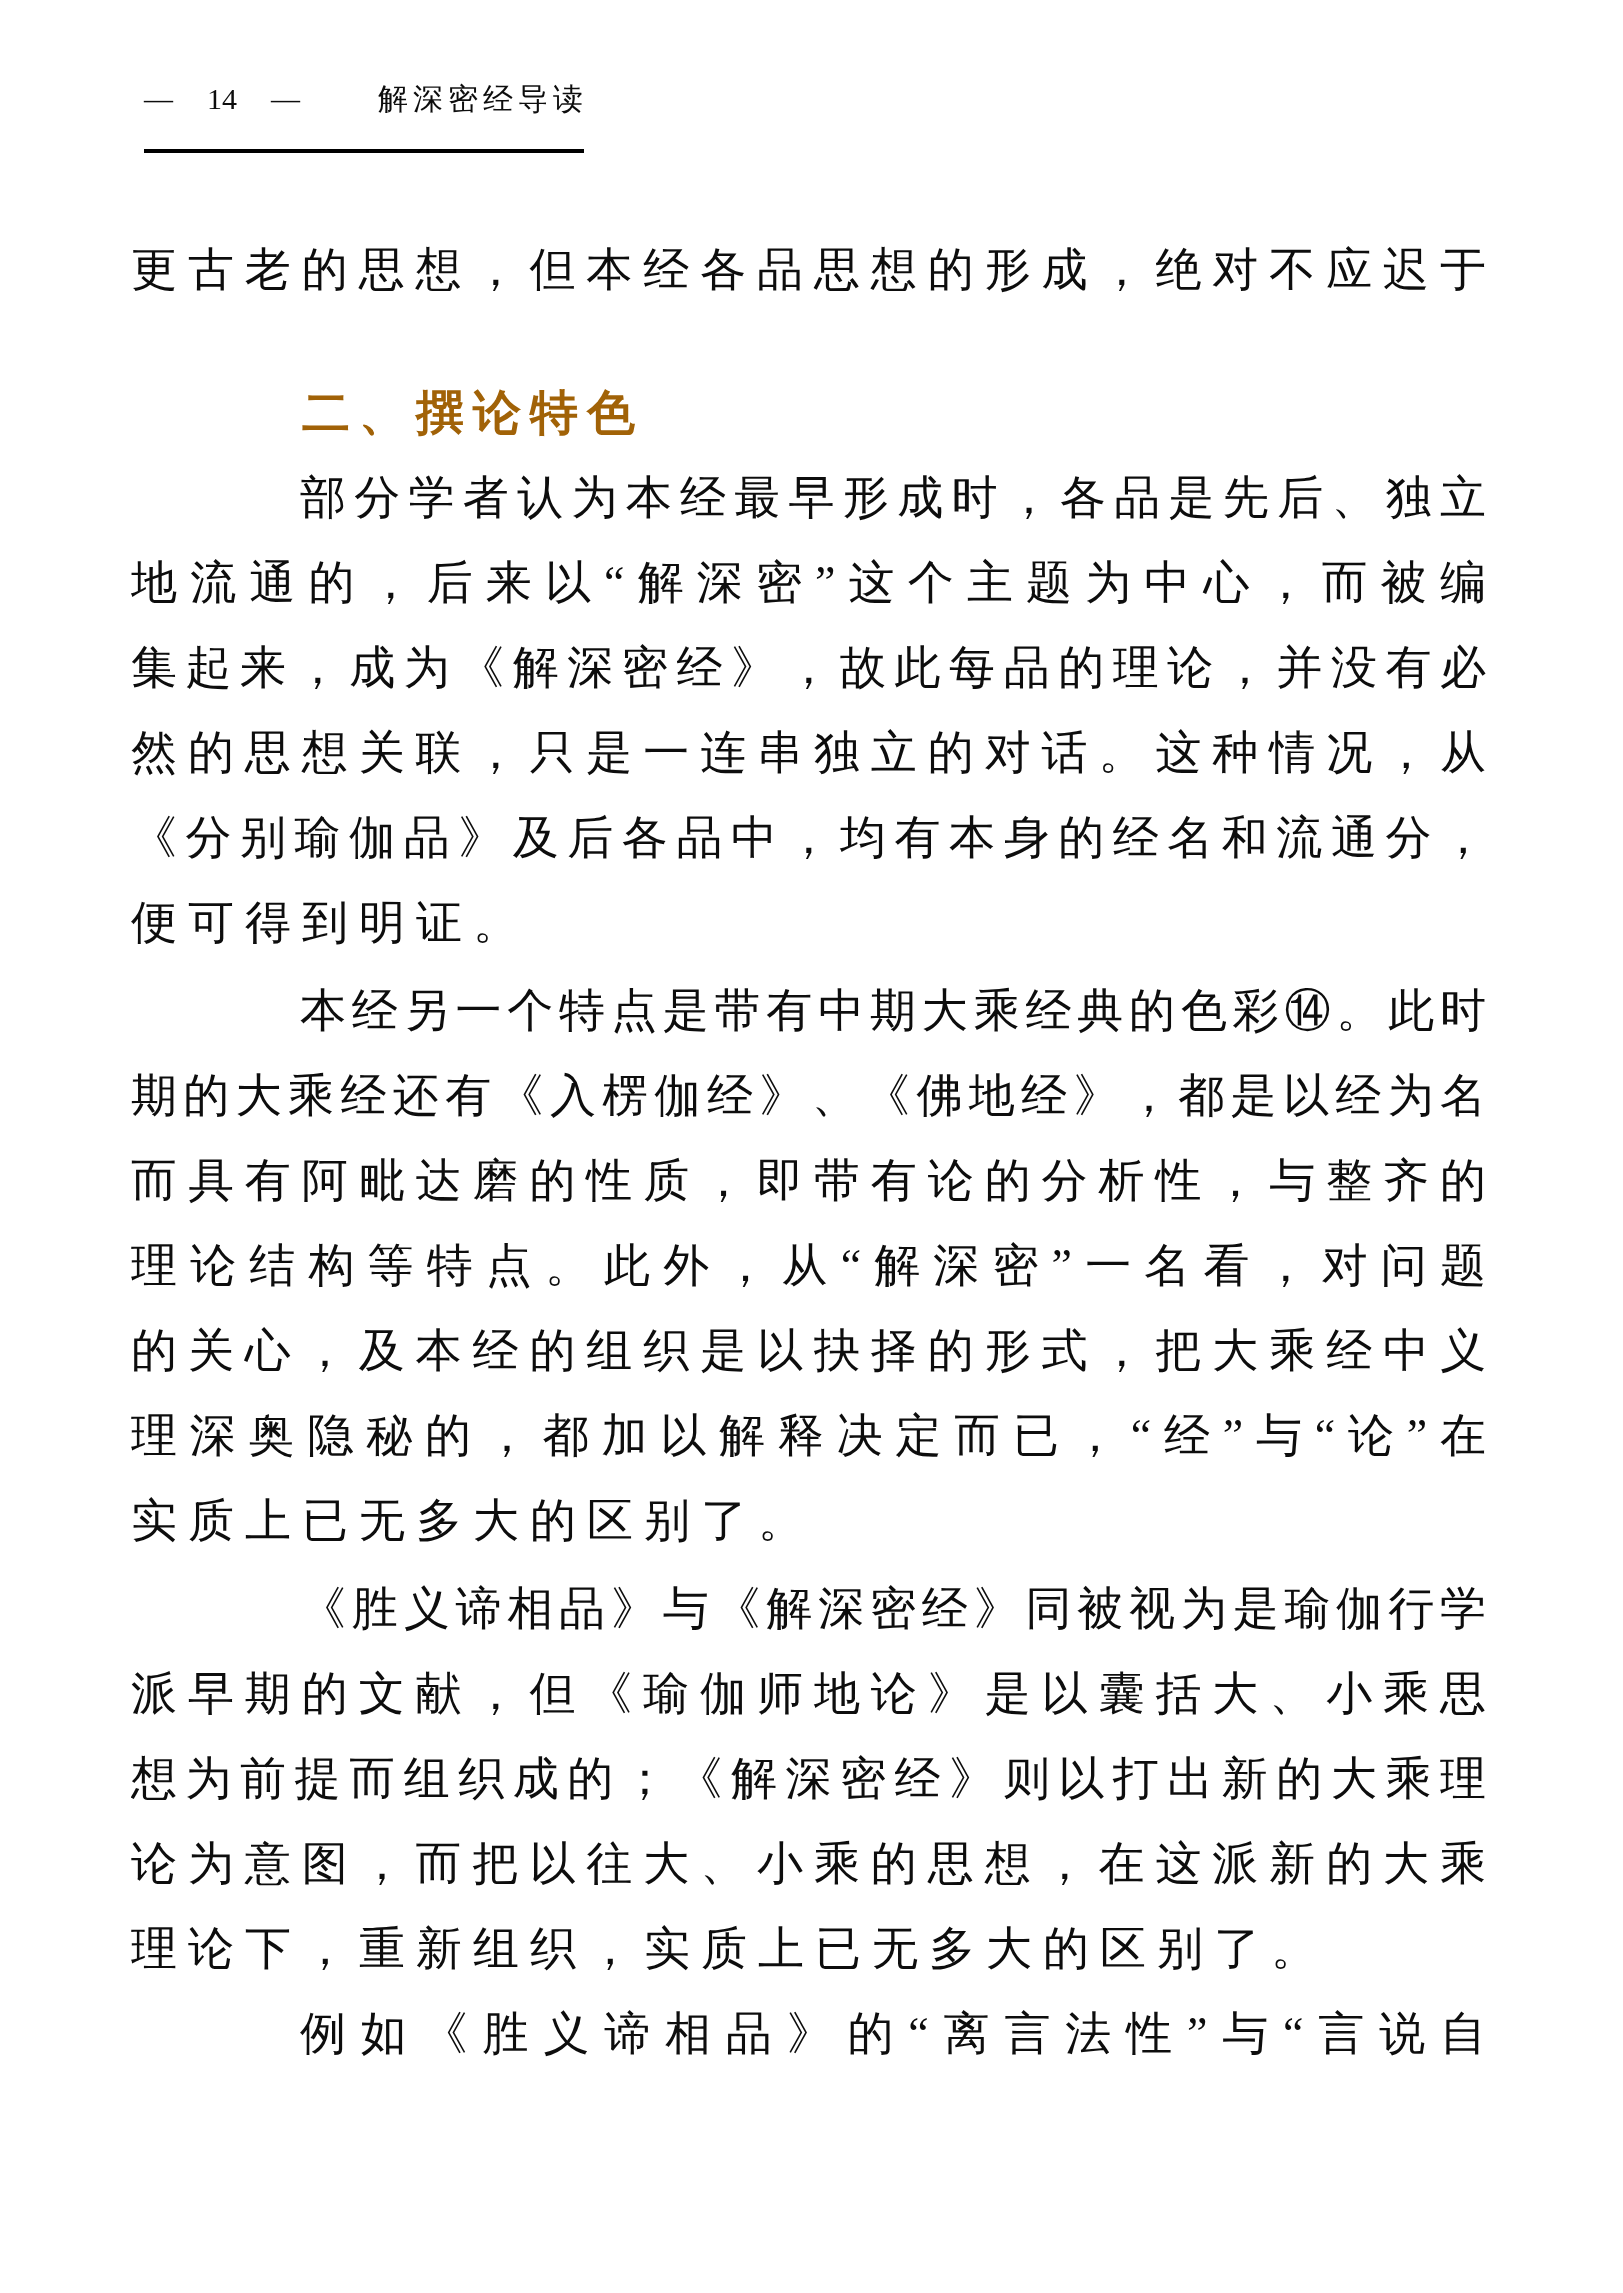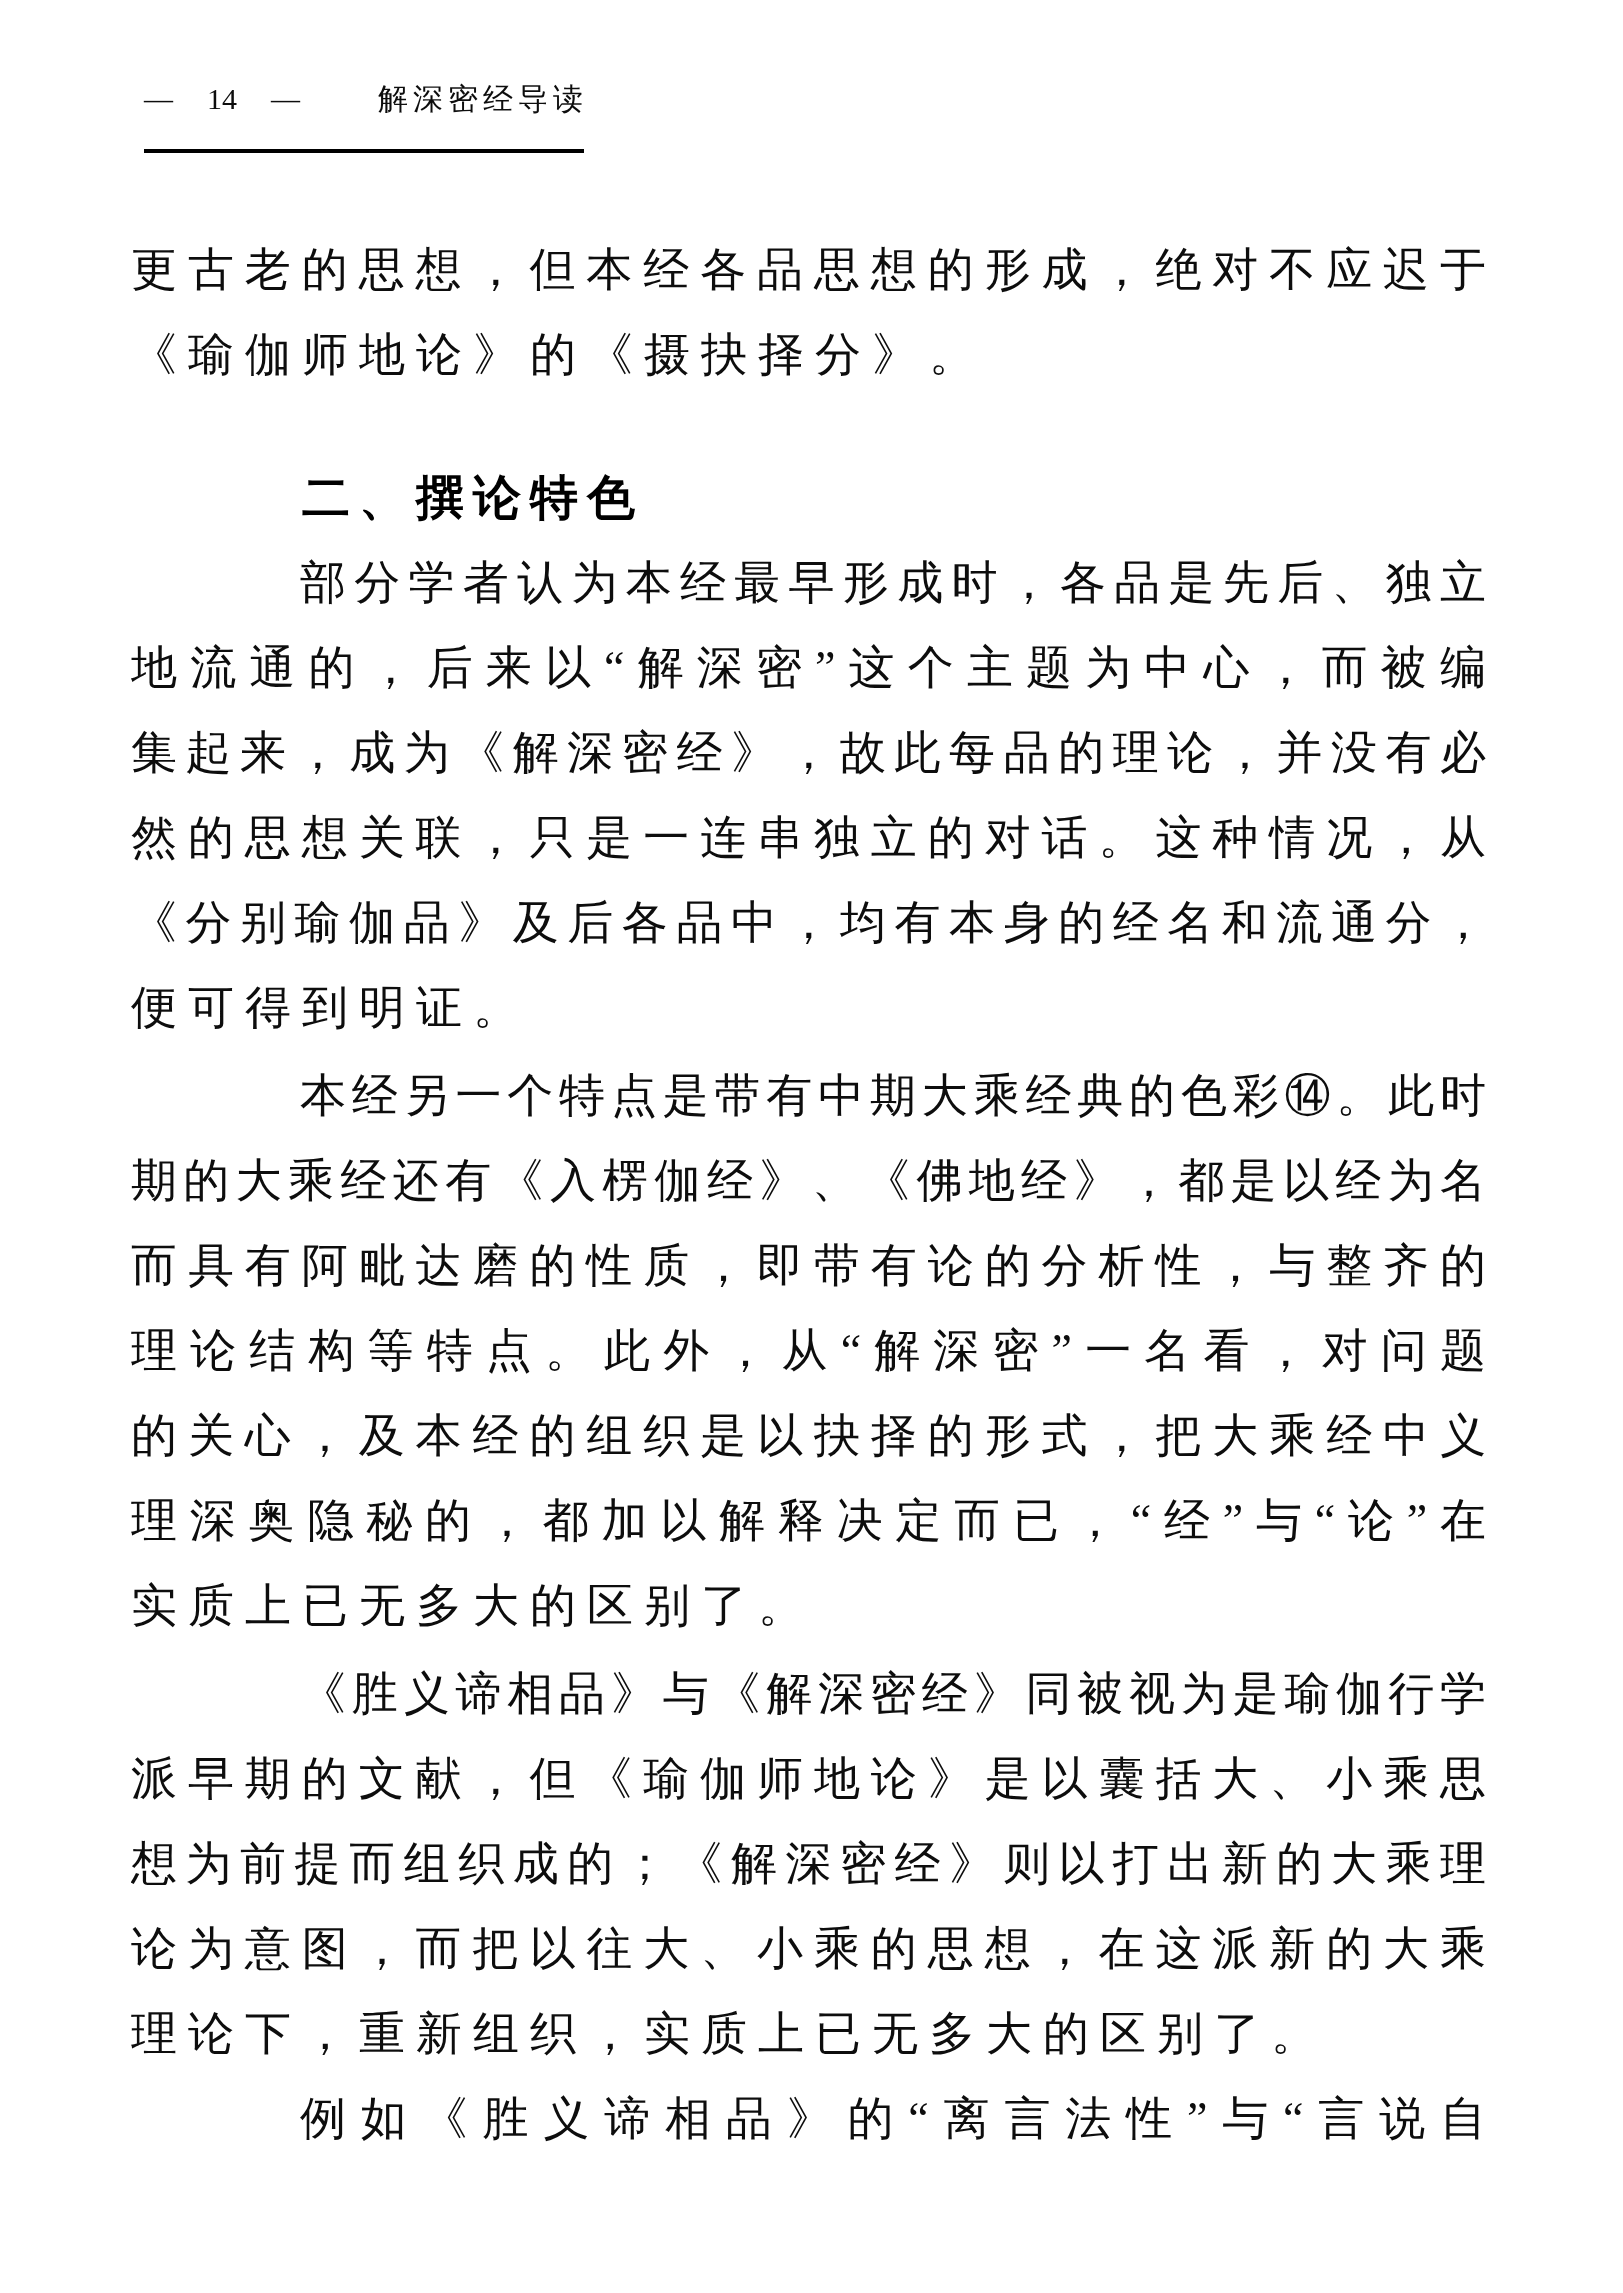--- a/index.html
+++ b/index.html
@@ -72,42 +72,41 @@
   }
   .heading {
     margin: 58px 0 0 0;
     padding-left: 171px;
     height: 85px;
     line-height: 85px;
     font-size: 48px;
     font-weight: bold;
     letter-spacing: 9px;
     font-family: "Liberation Sans", "DejaVu Sans", sans-serif;
-    color: #000000;
+    color: #a16207;
   }
 </style>
 </head>
 <body>
 
 <div class="page">
 
   <header class="page-header">
     <span class="dash">—</span>
     <span class="page-num">14</span>
     <span class="dash">—</span>
     <span class="book-title">解深密经导读</span>
   </header>
 
   <div class="header-rule"></div>
 
   <main class="content">
 
     <p class="para">
       <span class="line">更古老的思想，但本经各品思想的形成，绝对不应迟于</span>
-      <span class="line short">《瑜伽师地论》的《摄抉择分》。</span>
     </p>
 
     <h2 class="heading">二、撰论特色</h2>
 
     <p class="para">
       <span class="line indent">部分学者认为本经最早形成时，各品是先后、独立</span>
       <span class="line">地流通的，后来以“解深密”这个主题为中心，而被编</span>
       <span class="line">集起来，成为《解深密经》，故此每品的理论，并没有必</span>
       <span class="line">然的思想关联，只是一连串独立的对话。这种情况，从</span>
       <span class="line">《分别瑜伽品》及后各品中，均有本身的经名和流通分，</span>

